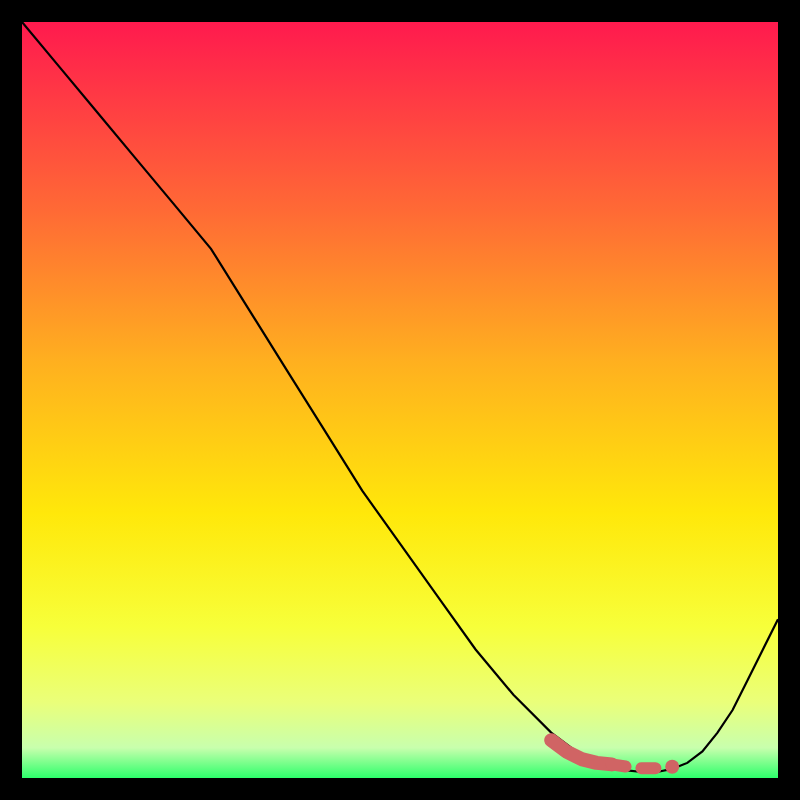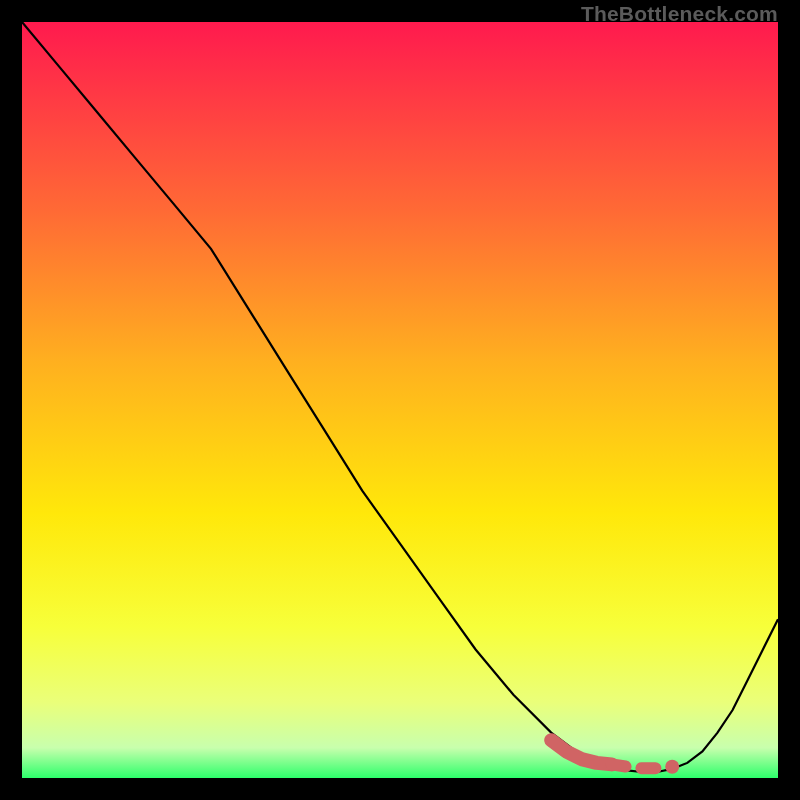--- a/index.html
+++ b/index.html
@@ -25,21 +25,20 @@
     font-size: 21px;
     font-weight: 600;
     color: #5b5b5b;
     letter-spacing: 0.2px;
   }
 </style>
 </head>
 <body>
 
 <div class="frame">
-  <div class="watermark">TheBottleneck.com</div>
   <svg class="plot" viewBox="0 0 756 756" preserveAspectRatio="none">
     <defs>
       <linearGradient id="bg" x1="0" y1="0" x2="0" y2="1">
           <stop offset="0%" stop-color="#ff1a4e"></stop>
           <stop offset="25%" stop-color="#ff6a35"></stop>
           <stop offset="45%" stop-color="#ffb01f"></stop>
           <stop offset="65%" stop-color="#ffe80a"></stop>
           <stop offset="80%" stop-color="#f7ff3a"></stop>
           <stop offset="90%" stop-color="#eaff7a"></stop>
           <stop offset="96%" stop-color="#c8ffad"></stop>

